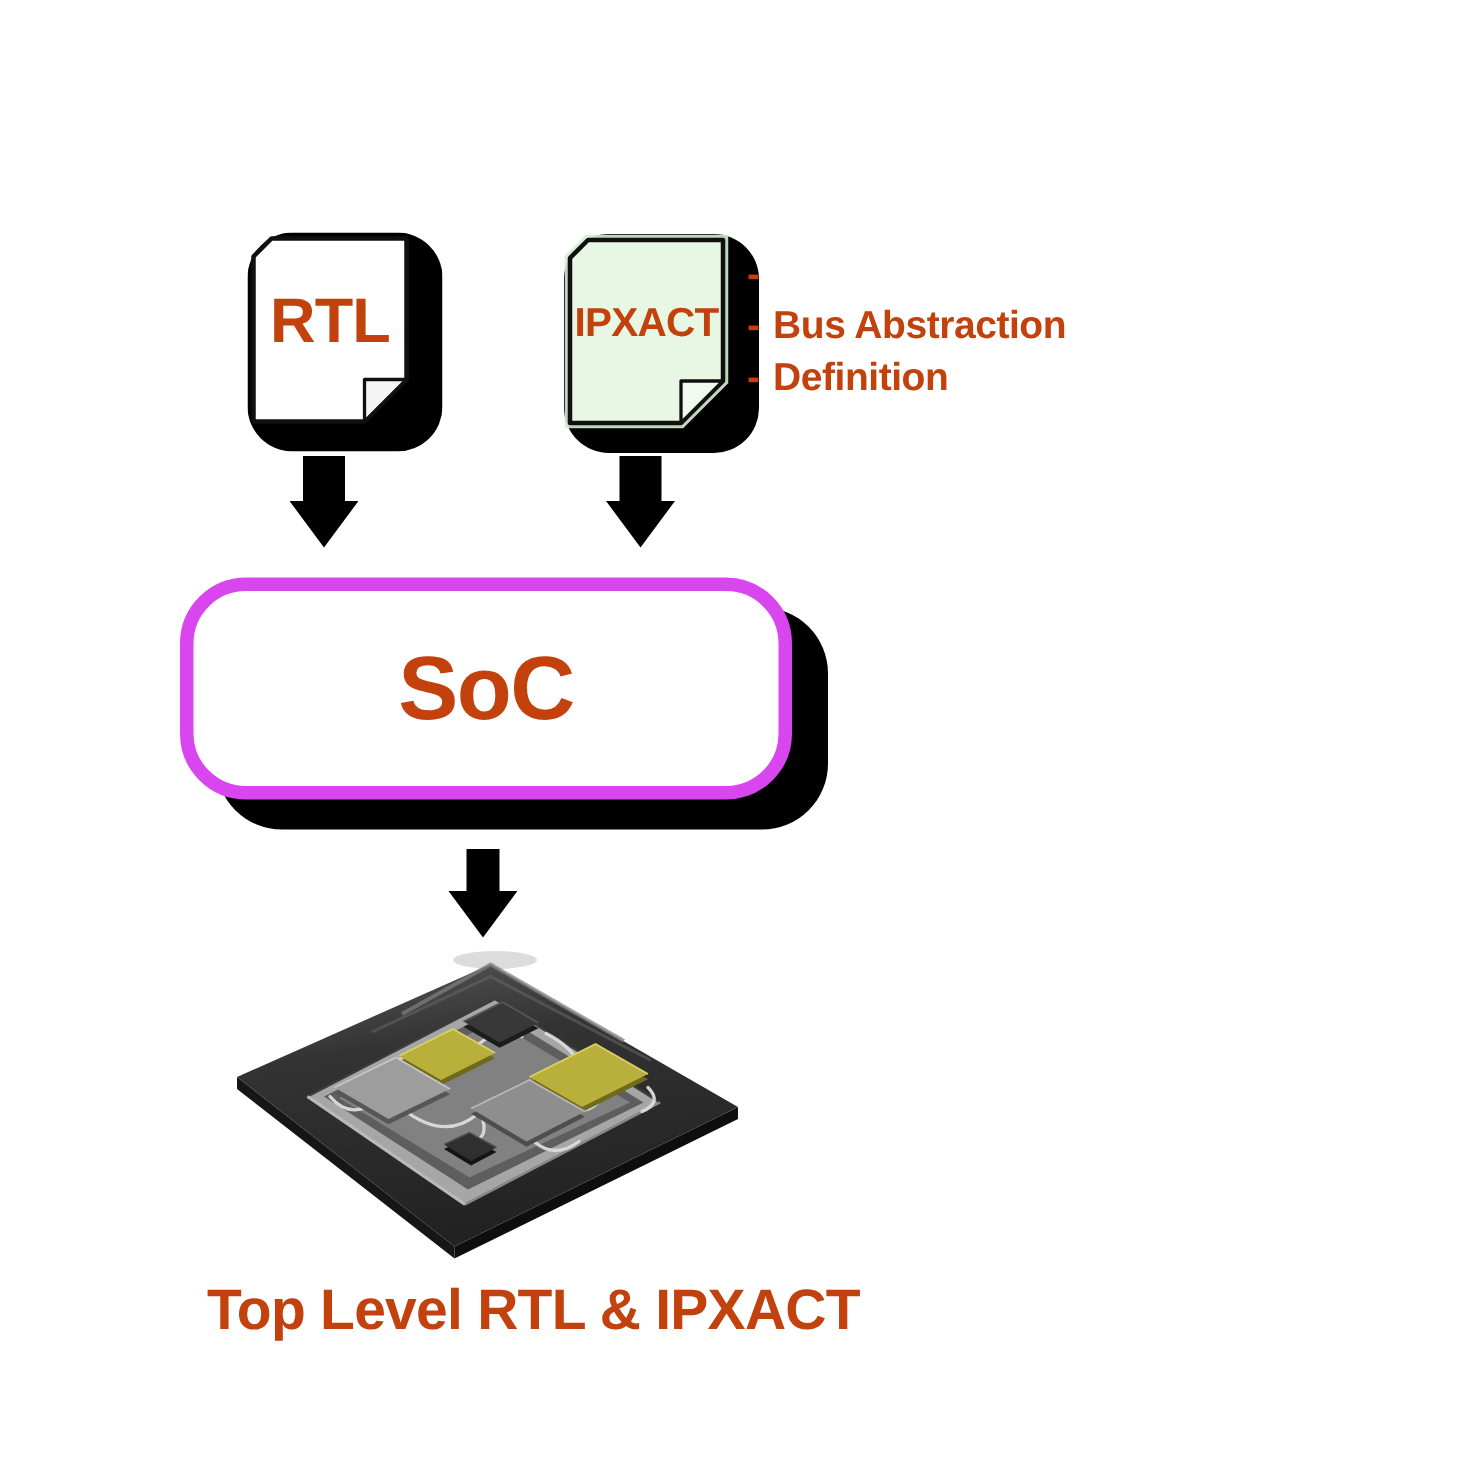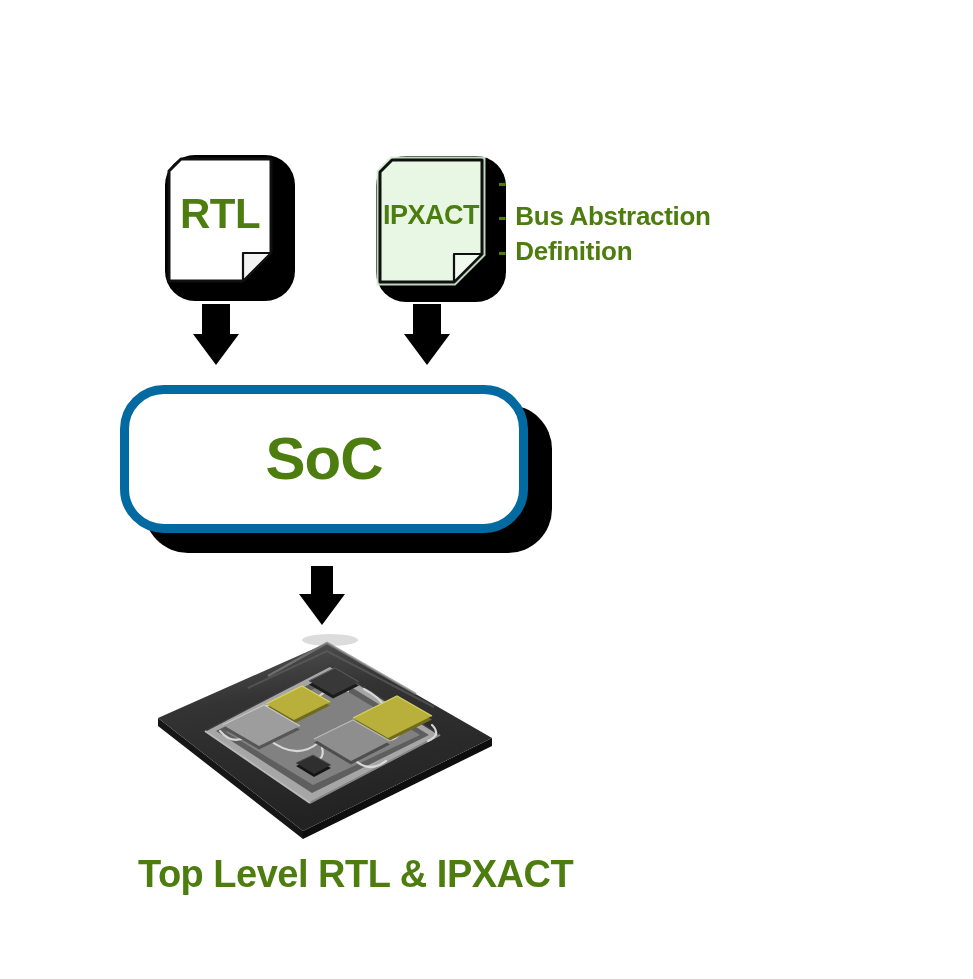--- a/index.html
+++ b/index.html
@@ -1,18 +1,18 @@
 <!DOCTYPE html>
 <html><head>
 <meta charset="utf-8">
 <style>
   html,body{margin:0;padding:0;background:#ffffff;}
   .canvas{
     position:relative;width:973px;height:979px;background:#ffffff;overflow:hidden;
-    font-family:"Liberation Sans",sans-serif;color:#4d7c0f;
+    font-family:"Liberation Sans",sans-serif;color:#c2410c;
   }
   
   .doc{position:absolute;width:130px;height:146px;}
   .doc-rtl{left:165px;top:155px;}
   .doc-ipxact{left:376px;top:156px;}
   .doc svg{position:absolute;inset:0;display:block;}
   .doc-label{
     position:absolute;left:4px;top:4px;width:102px;height:122px;
     display:flex;align-items:center;justify-content:center;
     font-weight:700;transform:translateY(-6px);letter-spacing:-0.5px;
@@ -23,21 +23,21 @@
   .ipxact-list{position:absolute;left:498px;top:165px;font-weight:700;font-size:26px;}
   .ipxact-list .li{display:flex;align-items:center;height:34.5px;gap:9px;letter-spacing:-0.3px;}
   
   .arrow{position:absolute;display:block;}
   .arrow-rtl{left:193px;top:304px;}
   .arrow-ipxact{left:404px;top:304px;}
   .arrow-out{left:299px;top:566px;}
   
   .soc-box{
     position:absolute;left:120px;top:385px;width:408px;height:148px;
-    background:#ffffff;border:9px solid #0369a1;border-radius:44px;
+    background:#ffffff;border:9px solid #d946ef;border-radius:44px;
     box-shadow:24px 20px 0 0 #000000;
     display:flex;flex-direction:column;align-items:center;justify-content:center;
     box-sizing:border-box;
   }
   .soc-line{font-weight:700;font-size:60px;line-height:64px;letter-spacing:-1px;}
   
   .chip{position:absolute;left:150px;top:633px;}
   
   .caption{
     position:absolute;left:138px;top:854px;

